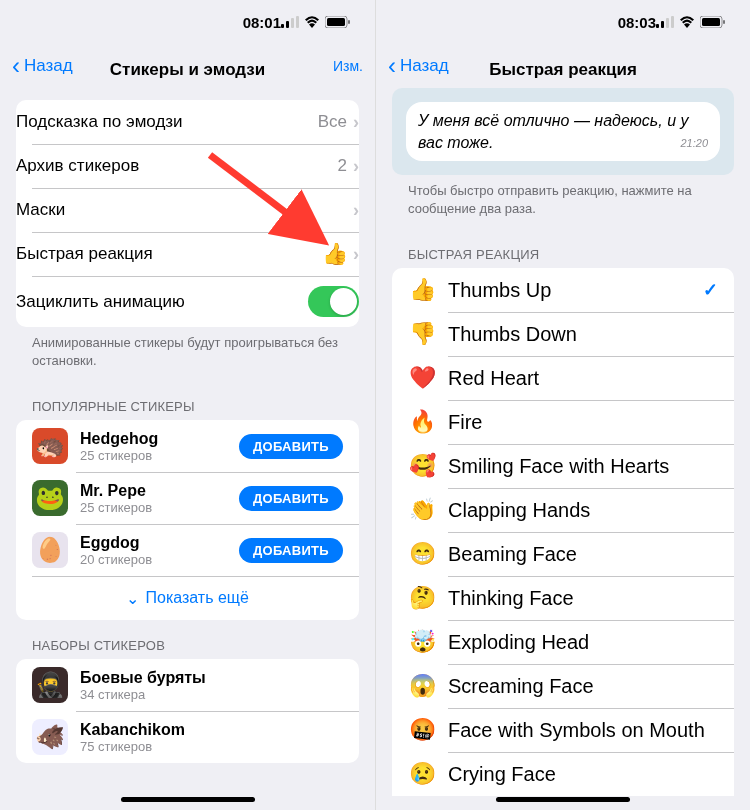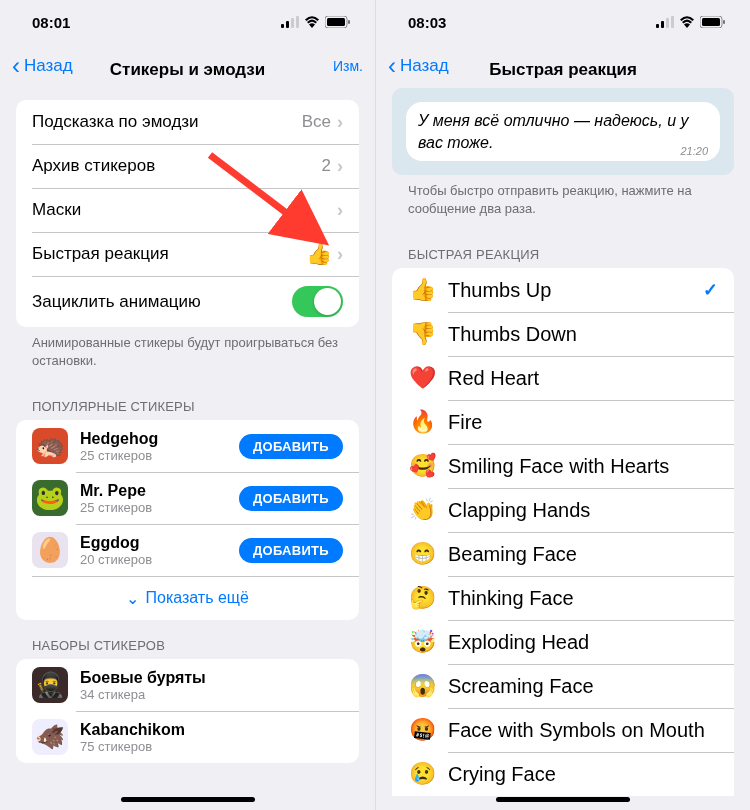--- a/index.html
+++ b/index.html
@@ -15,21 +15,21 @@
       width: 375px;
       height: 810px;
       background: #efeff4;
       position: relative;
       overflow: hidden;
     }
     .phone + .phone { border-left: 1px solid #ddd; }
     .status-bar {
       height: 44px;
       display: flex;
-      justify-content: space-between;
+      justify-content: flex-end;
       align-items: center;
       padding: 0 24px 0 32px;
       background: #efeff4;
       font-size: 15px;
       font-weight: 600;
     }
     .status-right { display: flex; gap: 5px; align-items: center; }
     .nav-bar {
       height: 44px;
       display: flex;
@@ -83,21 +83,21 @@
     .group {
       background: #fff;
       border-radius: 10px;
       margin: 0 16px;
       overflow: hidden;
     }
     .row {
       display: flex;
       align-items: center;
       min-height: 44px;
-      padding: 10px 16px;
+      padding: 10px 0;
       position: relative;
     }
     .row + .row::before {
       content: "";
       position: absolute;
       top: 0;
       left: 16px;
       right: 0;
       height: 0.5px;
       background: #c6c6c8;
@@ -173,21 +173,21 @@
       border-radius: 16px;
       padding: 8px 12px;
       font-size: 16px;
       line-height: 1.35;
       position: relative;
     }
     .msg-time {
       font-size: 11px;
       color: #8e8e93;
       float: right;
-      margin-top: 12px;
+      margin-top: 4px;
       margin-left: 8px;
     }
     .reaction-row {
       display: flex;
       align-items: center;
       padding: 9px 16px;
       position: relative;
     }
     .reaction-row + .reaction-row::before {
       content: "";

